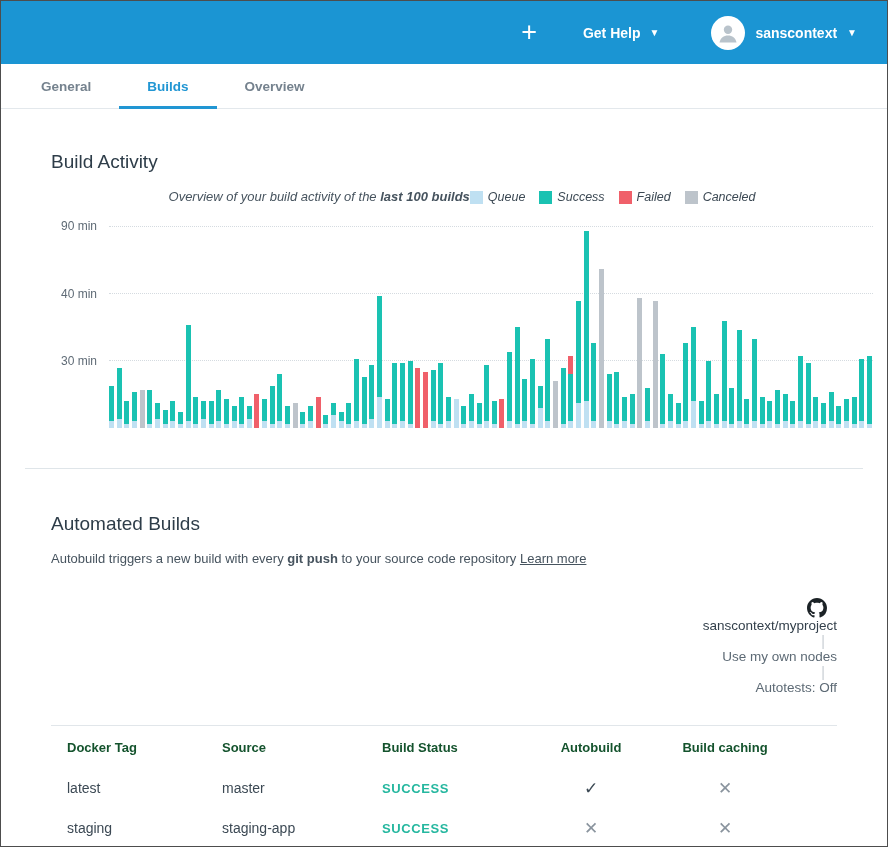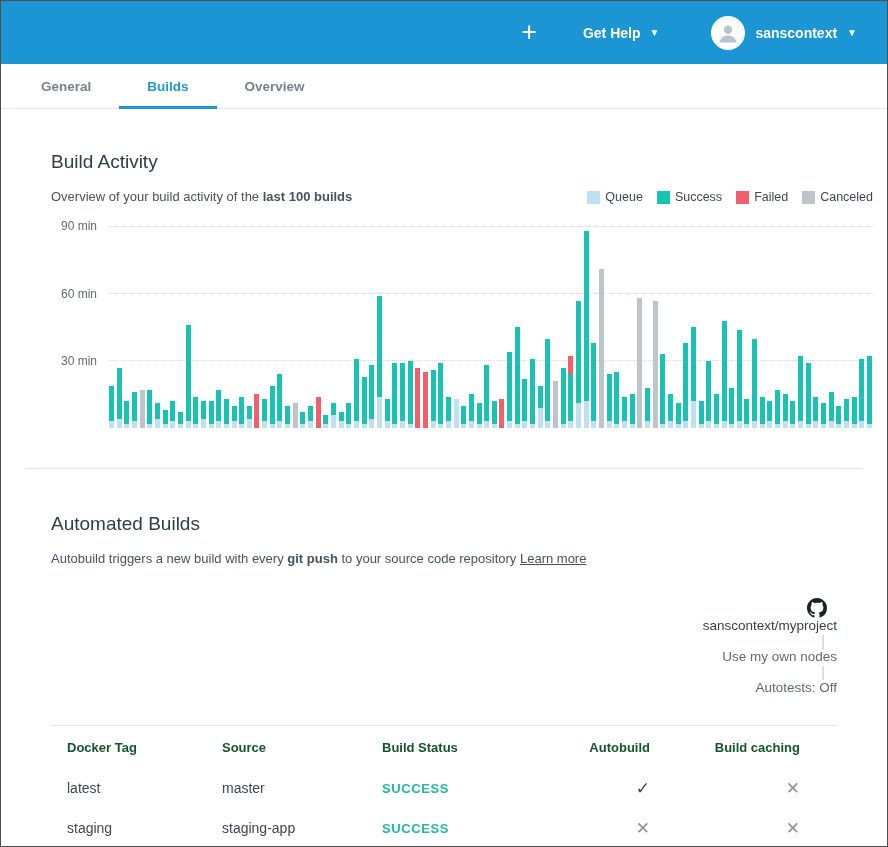--- a/index.html
+++ b/index.html
@@ -24,21 +24,21 @@
 
   
   .tabs { display:flex; height:45px; border-bottom:1px solid #e3e8ec; padding:0 12px; }
   .tab { position:relative; display:flex; align-items:center; padding:0 28px; font-size:13.5px; font-weight:700; color:#75828e; cursor:pointer; }
   .tab.active { color:#2196d3; }
   .tab.active::after { content:""; position:absolute; left:0; right:0; bottom:-1px; height:3px; background:#2196d3; }
 
   
   .build-activity { padding:42px 14px 0 50px; }
   .section-title { margin:0; font-size:19px; font-weight:400; color:#2e3d49; }
-  .subtitle-row { display:flex; justify-content:space-between; align-items:flex-end; margin-top:16px; }
+  .subtitle-row { display:flex; justify-content:center; align-items:flex-end; margin-top:16px;font-style:italic; }
   .subtitle { font-size:13px; color:#46535e; }
   .subtitle b { font-weight:700; }
   .legend { display:flex; align-items:center; gap:14px; font-size:12.5px; color:#3c4954; }
   .legend-item { display:flex; align-items:center; gap:5px; }
   .legend-swatch { width:13px; height:13px; display:inline-block; }
 
   .chart-area { position:relative; height:208px; margin:16px 0 0 58px; }
   .grid, .plot { position:absolute; left:0; right:0; top:0; bottom:0; }
   .gridline { position:absolute; left:0; right:0; height:0; border-top:1px dotted #d5dbe0; }
   .ylabel { position:absolute; right:calc(100% + 12px); font-size:12px; color:#5f6b76; white-space:nowrap; }
@@ -56,21 +56,21 @@
   .repo-row { margin-top:32px; display:flex; align-items:flex-end; font-size:13.5px; color:#323f4a;flex-direction:column; }
   .repo-row .gh { display:flex; align-items:center; margin-right:10px; }
   .vsep { color:#c7cdd3; margin:0 12px; font-size:14px; }
   .muted { color:#5d6a75; }
 
   
   .build-table { margin-top:30px; border-top:1px solid #e1e6ea; padding:0 16px; }
   .trow { display:grid; grid-template-columns:155px 160px 150px 118px 150px; align-items:center; }
   .thead { height:42px; font-size:13px; font-weight:700; color:#14532d; }
   .tbody-row { height:40px; font-size:14px; color:#3c4954; }
-  .c-center { text-align:right; }
+  .c-center { text-align:center; }
   .status { color:#25b79f; font-weight:700; letter-spacing:.6px; font-size:13px; }
   .bool { font-size:17px; }
   .bool.check { color:#3d4a55; }
   .bool.cross { color:#8a949e; }
 </style>
 </head>
 <body>
 
 <div class="frame">
 
@@ -124,21 +124,21 @@
             <span class="legend-swatch" style="background: rgb(189, 196, 203);"></span>
             <span>Canceled</span>
           </span>
       </div>
     </div>
     <div class="chart-area">
       <div class="grid">
           <div class="gridline" style="bottom: 67.0968px;"></div>
           <div class="ylabel" style="bottom: 60.0968px;">30 min</div>
           <div class="gridline" style="bottom: 134.194px;"></div>
-          <div class="ylabel" style="bottom: 127.194px;">60 min</div>
+          <div class="ylabel" style="bottom: 127.194px;">40 min</div>
           <div class="gridline" style="bottom: 201.29px;"></div>
           <div class="ylabel" style="bottom: 195px;">90 min</div>
         </div>
       <div class="plot">
           <div class="cbar">
             <div style="height: 35.7849px; background: rgb(26, 194, 178);"></div>
             <div style="height: 6.70968px; background: rgb(191, 224, 242);"></div>
           </div>
           <div class="cbar">
             <div style="height: 51.4409px; background: rgb(26, 194, 178);"></div>

